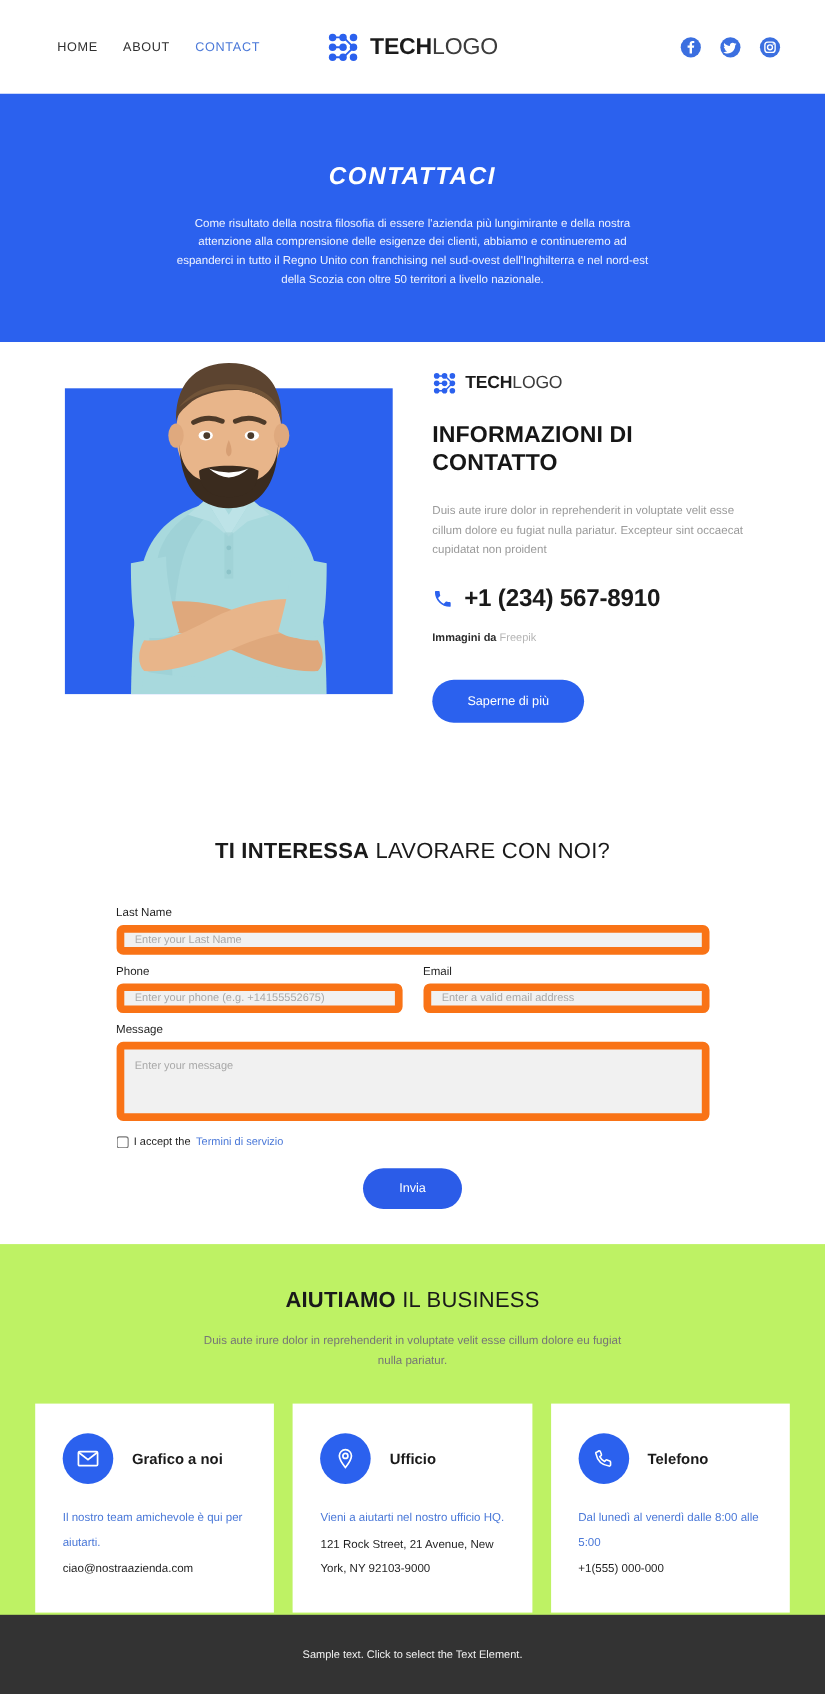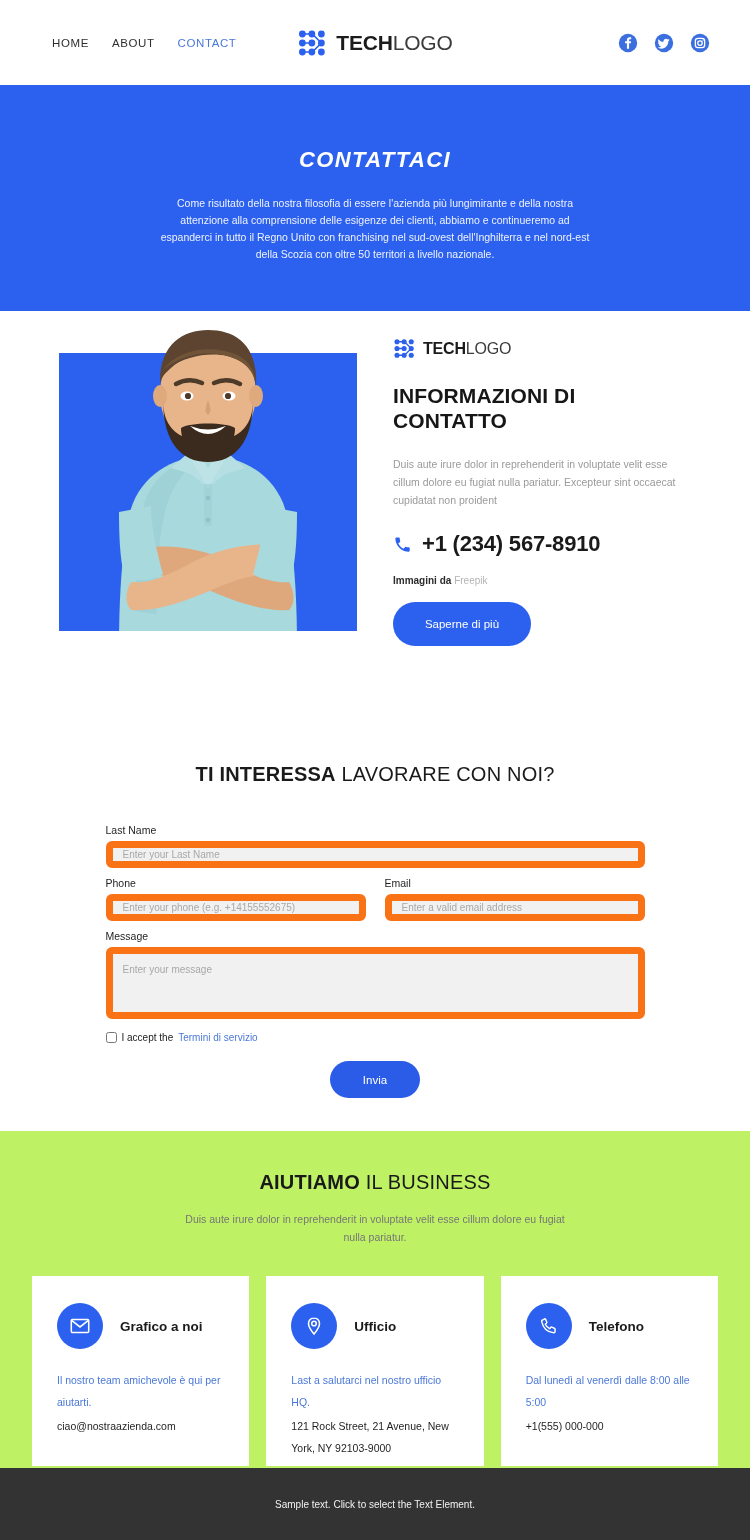--- a/index.html
+++ b/index.html
@@ -147,28 +147,28 @@
     color: #1a1a1a;
     letter-spacing: -0.2px;
   }
   .credit {
     margin-top: 18px;
     font-size: 10px;
   }
   .credit b { color: #2c2c2c; font-weight: 700; }
   .credit span { color: #b4b4b4; }
   .btn-primary {
-    margin-top: 16px;
+    margin-top: 32px;
     display: inline-block;
     background: #2b61ee;
     color: #fff;
     border: none;
     border-radius: 22px;
     width: 138px;
-    height: 44px;
+    height: 39px;
     font-size: 11.5px;
     font-family: inherit;
     cursor: pointer;
   }
 
   
   .formsec { background:#fff; padding-top: 32px; height: 400px; }
   .sec-title {
     text-align: center;
     font-size: 20px;
@@ -519,21 +519,21 @@
       <div class="card">
         <div class="card-head">
           <div class="card-icon">
             <svg width="22" height="22" viewBox="0 0 24 24">
               <path d="M12 3.2c-3.3 0-6 2.7-6 6 0 4.3 6 11.6 6 11.6s6-7.3 6-11.6c0-3.3-2.7-6-6-6z" fill="none" stroke="#fff" stroke-width="1.7"></path>
               <circle cx="12" cy="9.3" r="2.5" fill="none" stroke="#fff" stroke-width="1.7"></circle>
             </svg>
           </div>
           <div class="card-title">Ufficio</div>
         </div>
-        <div class="card-l1">Last a salutarci nel nostro ufficio HQ.</div>
+        <div class="card-l1">Vieni a aiutarti nel nostro ufficio HQ.</div>
         <div class="card-l2">121 Rock Street, 21 Avenue, New York, NY 92103-9000</div>
       </div>
 
       <div class="card">
         <div class="card-head">
           <div class="card-icon">
             <svg width="22" height="22" viewBox="0 0 24 24">
               <path d="M7.3 4.2c.5 0 .9.3 1.1.8l1.1 2.7c.2.5 0 1-.3 1.3l-1.3 1.1c1 2.1 2.7 3.8 4.8 4.8l1.1-1.3c.3-.4.8-.5 1.3-.3l2.7 1.1c.5.2.8.6.8 1.1v2.6c0 .8-.7 1.4-1.5 1.3C10.2 18.6 5.4 13.8 4 6.9c-.2-.8.5-1.5 1.3-1.5z" fill="none" stroke="#fff" stroke-width="1.6" stroke-linejoin="round"></path>
             </svg>
           </div>

